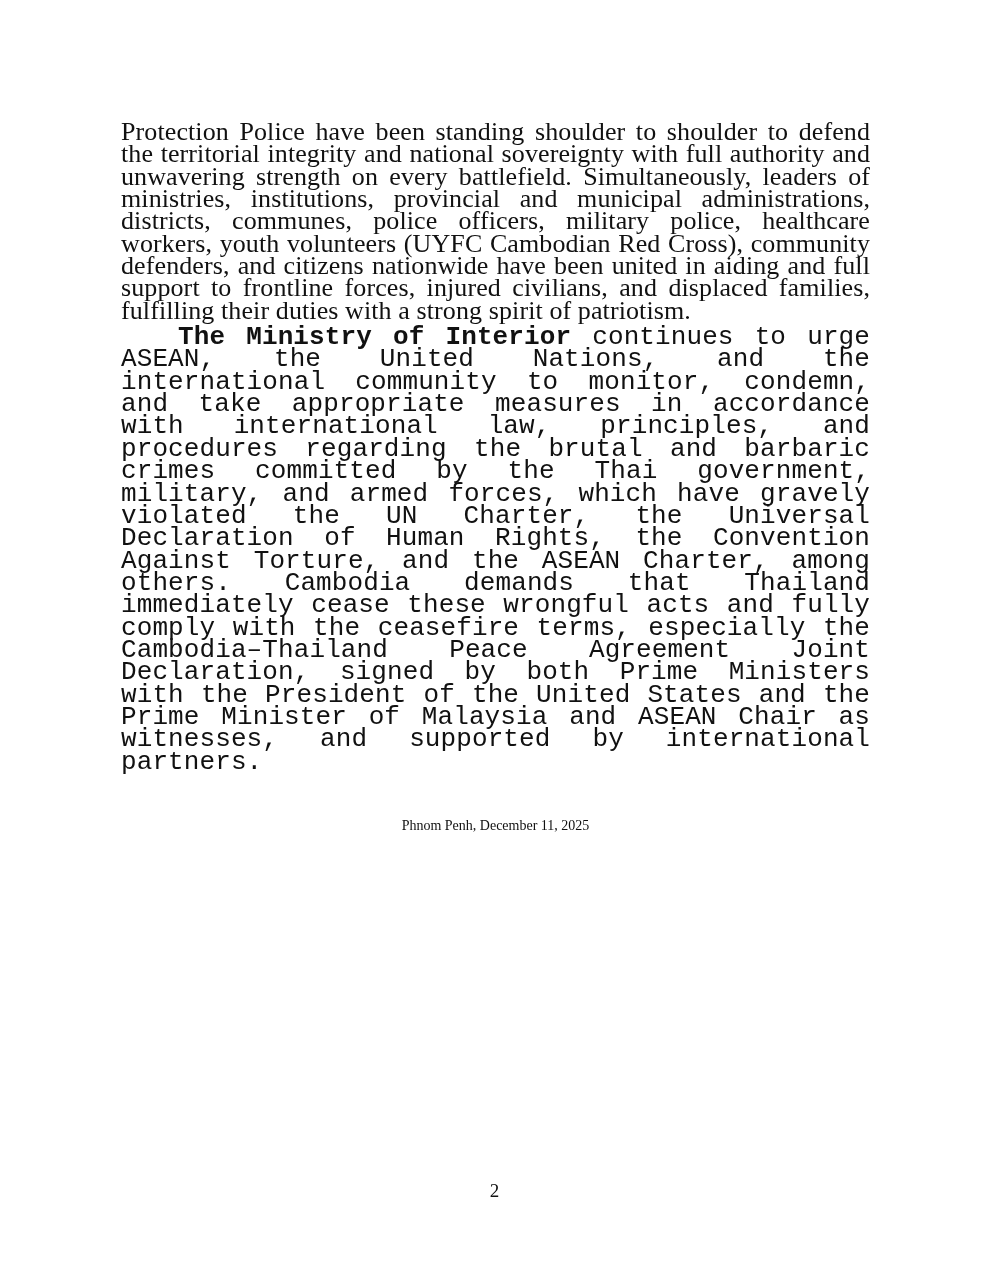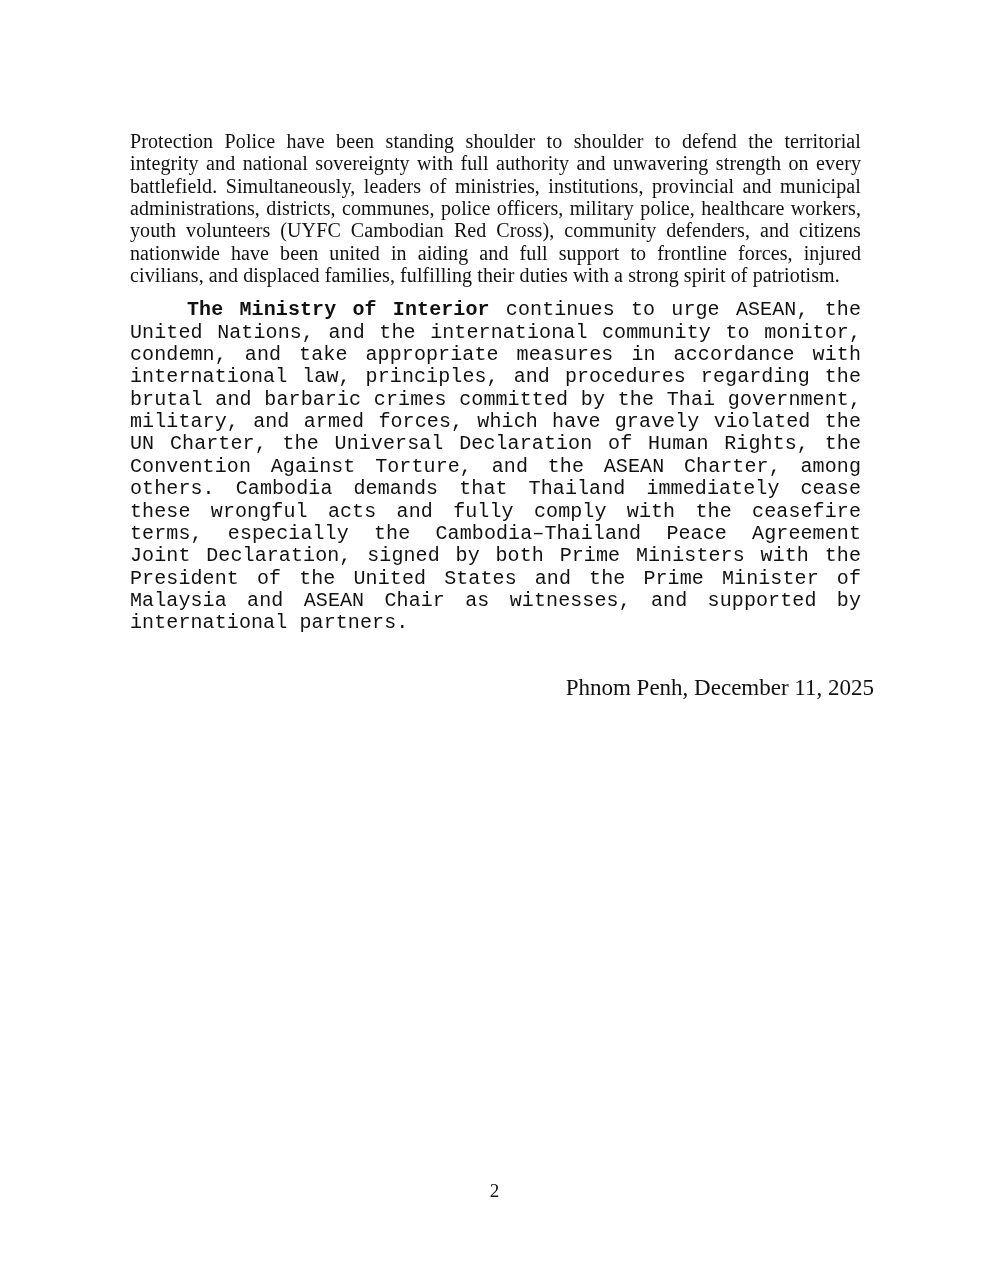--- a/index.html
+++ b/index.html
@@ -20,38 +20,38 @@
     inset: 0;
     background: #ffffff;
   }
   .body-text {
     position: absolute;
     left: 117px;
     top: 117px;
     width: 757px;
   }
   .para {
-    margin: 13px;
-    font-size: 20px;
+    margin: 4px;
+    font-size: 26px;
     line-height: 22.35px;
     text-align: justify;
     letter-spacing: 0.1px;
   }
   .para.indented {
     text-indent: 57px;
     font-family: Liberation Mono, monospace;
   }
   .para .bold-lead {
     font-weight: bold;
   }
   .dateline {
     margin: 42px 0 16px 0;
-    font-size: 23px;
+    font-size: 14px;
     line-height: 22.35px;
-    text-align: right;
+    text-align: center;
   }
   .page-number {
     position: absolute;
     top: 1180px;
     left: 0;
     width: 100%;
     text-align: center;
     font-size: 19px;
     line-height: 22px;
   }

